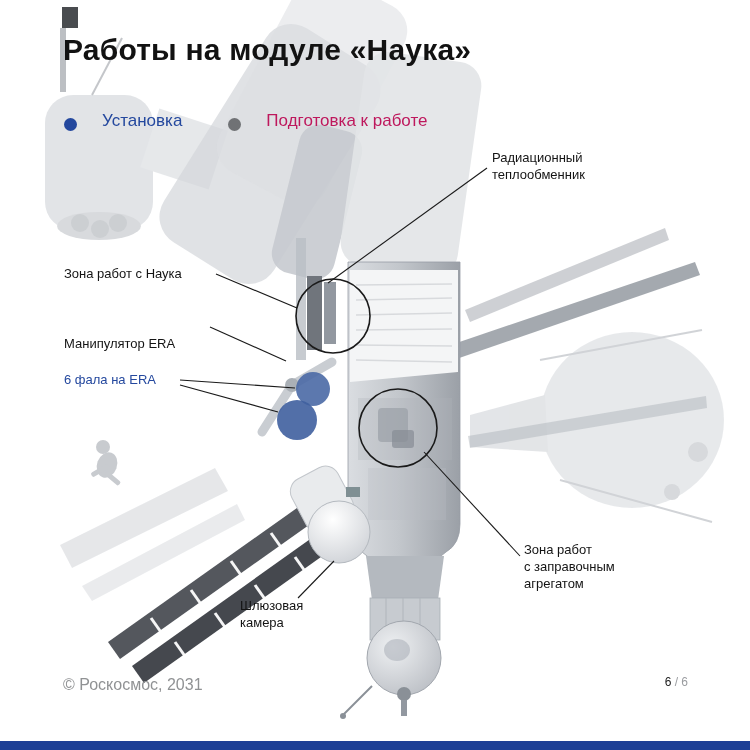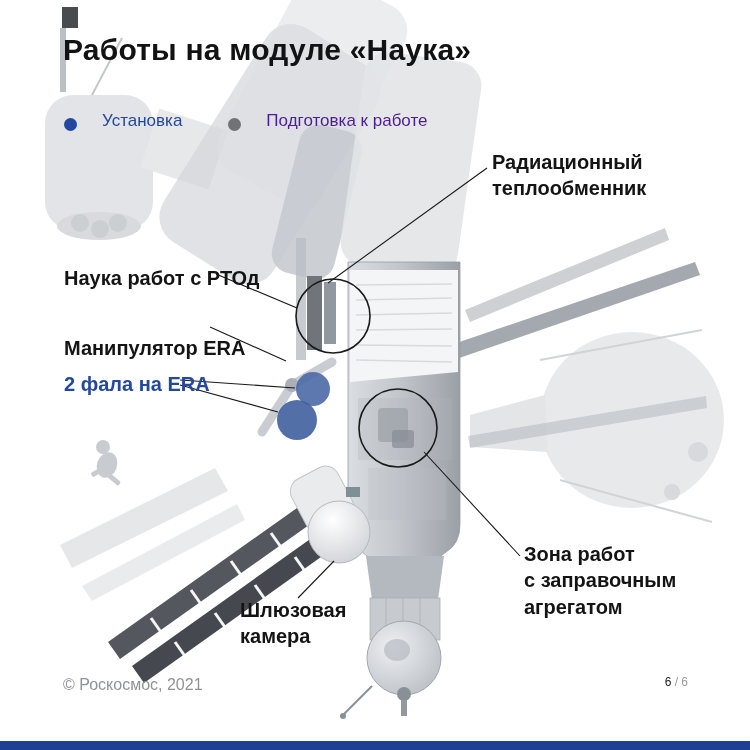--- a/index.html
+++ b/index.html
@@ -7,22 +7,22 @@
   body { font-family:"Liberation Sans", sans-serif; background:#ffffff; }
   .canvas { position:relative; width:750px; height:750px; background:#ffffff; overflow:hidden; }
   .scene { position:absolute; inset:0; width:750px; height:750px; }
   .page-title { position:absolute; left:63px; top:33px; font-size:30px; font-weight:700; color:#121212; letter-spacing:.2px; z-index:3; }
   .legend { position:absolute; left:64px; top:111px; display:flex; gap:46px; align-items:center; font-size:17px; z-index:3; }
   .legend-item { display:flex; align-items:flex-end; gap:25px; }
   .dot { width:13px; height:13px; border-radius:50%; flex:0 0 auto; }
   .dot-install { background:#24489e; }
   .dot-prep { background:#707275; }
   .legend-install { color:#24489e; }
-  .legend-prep { color:#4c1d95; }
-  .callout { position:absolute; font-size:20px; color:#141414; line-height:1.32; white-space:pre-line; z-index:3;font-weight:bold; }
+  .legend-prep { color:#be185d; }
+  .callout { position:absolute; font-size:13px; color:#141414; line-height:1.32; white-space:pre-line; z-index:3; }
   .callout.blue { color:#24489e; }
   .footer-copy { position:absolute; left:63px; top:676px; font-size:16px; color:#909294; z-index:3; }
   .footer-page { position:absolute; right:62px; top:675px; font-size:12px; color:#1a1a1a; z-index:3; }
   .footer-page .rest { color:#9a9ca0; }
   .bottom-bar { position:absolute; left:0; bottom:0; width:750px; height:9px; background:#1d3f96; z-index:4; }
 </style>
 </head>
 <body>
 
 <div class="canvas">
@@ -162,26 +162,26 @@
       <span class="legend-install">Установка</span>
     </div>
     <div class="legend-item">
       <span class="dot dot-prep"></span>
       <span class="legend-prep">Подготовка к работе</span>
     </div>
   </div>
 
   <div class="callout" style="left:492px; top:149px;">Радиационный
 теплообменник</div>
-  <div class="callout" style="left:64px; top:265px;">Наука работ с РТОд</div>
+  <div class="callout" style="left:64px; top:265px;">Зона работ с Наука</div>
   <div class="callout" style="left:64px; top:317px;margin-top:18px;">Манипулятор ERA</div>
-  <div class="callout blue" style="left:64px; top:371px;">2 фала на ERA</div>
+  <div class="callout blue" style="left:64px; top:371px;">6 фала на ERA</div>
   <div class="callout" style="left:524px; top:541px;">Зона работ
 с заправочным
 агрегатом</div>
   <div class="callout" style="left:240px; top:597px;">Шлюзовая
 камера</div>
 
-  <div class="footer-copy">© Роскосмос, 2021</div>
+  <div class="footer-copy">© Роскосмос, 2031</div>
   <div class="footer-page"><span>6</span><span class="rest"> / 6</span></div>
 
   <div class="bottom-bar"></div>
 </div>
 
 </body></html>

